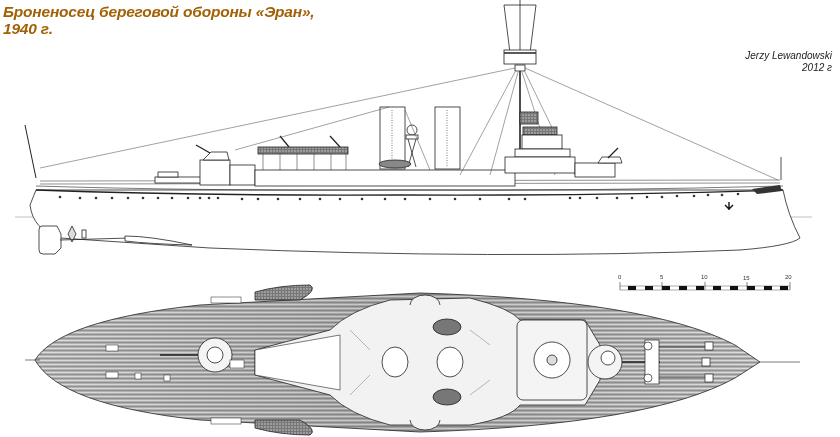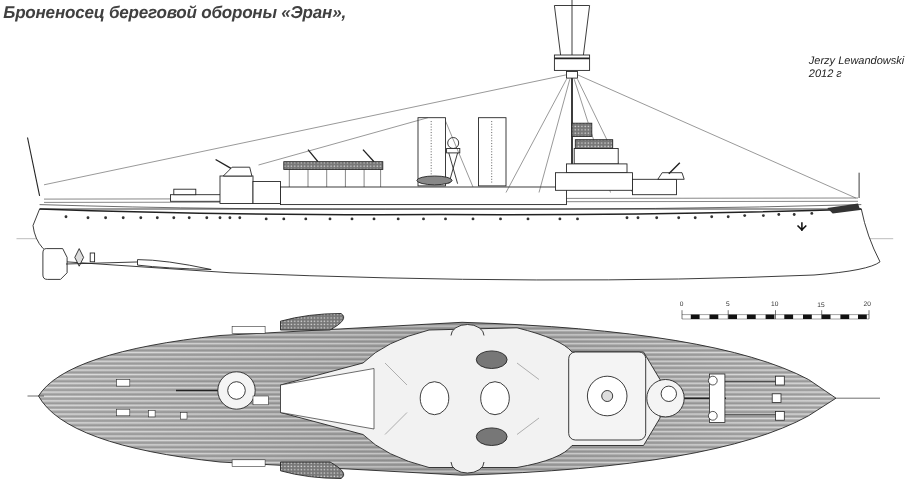--- a/index.html
+++ b/index.html
@@ -1,27 +1,28 @@
 <!DOCTYPE html>
 <html><head>
   <meta charset="utf-8">
   <style>
     html, body { margin: 0; padding: 0; background: #ffffff; }
     body { width: 840px; height: 437px; position: relative; overflow: hidden; font-family: "Liberation Sans", sans-serif; }
-    .title { position: absolute; left: 3px; top: 3px; font-weight: bold; font-style: italic; font-size: 15.5px; line-height: 17px; color: #404040; letter-spacing: -0.2px; }
-    .author { position: absolute; right: 18px; top: 50px; text-align: left; font-style: italic; font-size: 10px; line-height: 12px; color: #222; }
+    .title { position: absolute; left: 3px; top: 3px; font-weight: bold; font-style: italic; font-size: 15.5px; line-height: 17px; color: #a16207; letter-spacing: -0.2px; }
+    .author { position: absolute; right: 8px; top: 50px; text-align: right; font-style: italic; font-size: 10px; line-height: 12px; color: #222; }
     svg.drawing { position: absolute; left: 0; top: 0; }
     .scale-labels { position: absolute; left: 0; top: 0; width: 840px; height: 437px; pointer-events: none; }
     .scale-labels span { position: absolute; font-size: 6px; color: #333; font-family: "Liberation Sans", sans-serif; }
   </style>
 </head>
 <body>
 
 <div class="title">
   <div>Броненосец береговой обороны «Эран»,</div>
+  <div>1940 г.</div>
 </div>
 
 <div class="author">
   <div>Jerzy Lewandowski</div>
   <div>2012 г</div>
 </div>
 
 <svg class="drawing" width="840" height="437" viewBox="0 0 840 437" xmlns="http://www.w3.org/2000/svg">
   <defs>
     <pattern id="planks" width="6" height="4" patternUnits="userSpaceOnUse">

